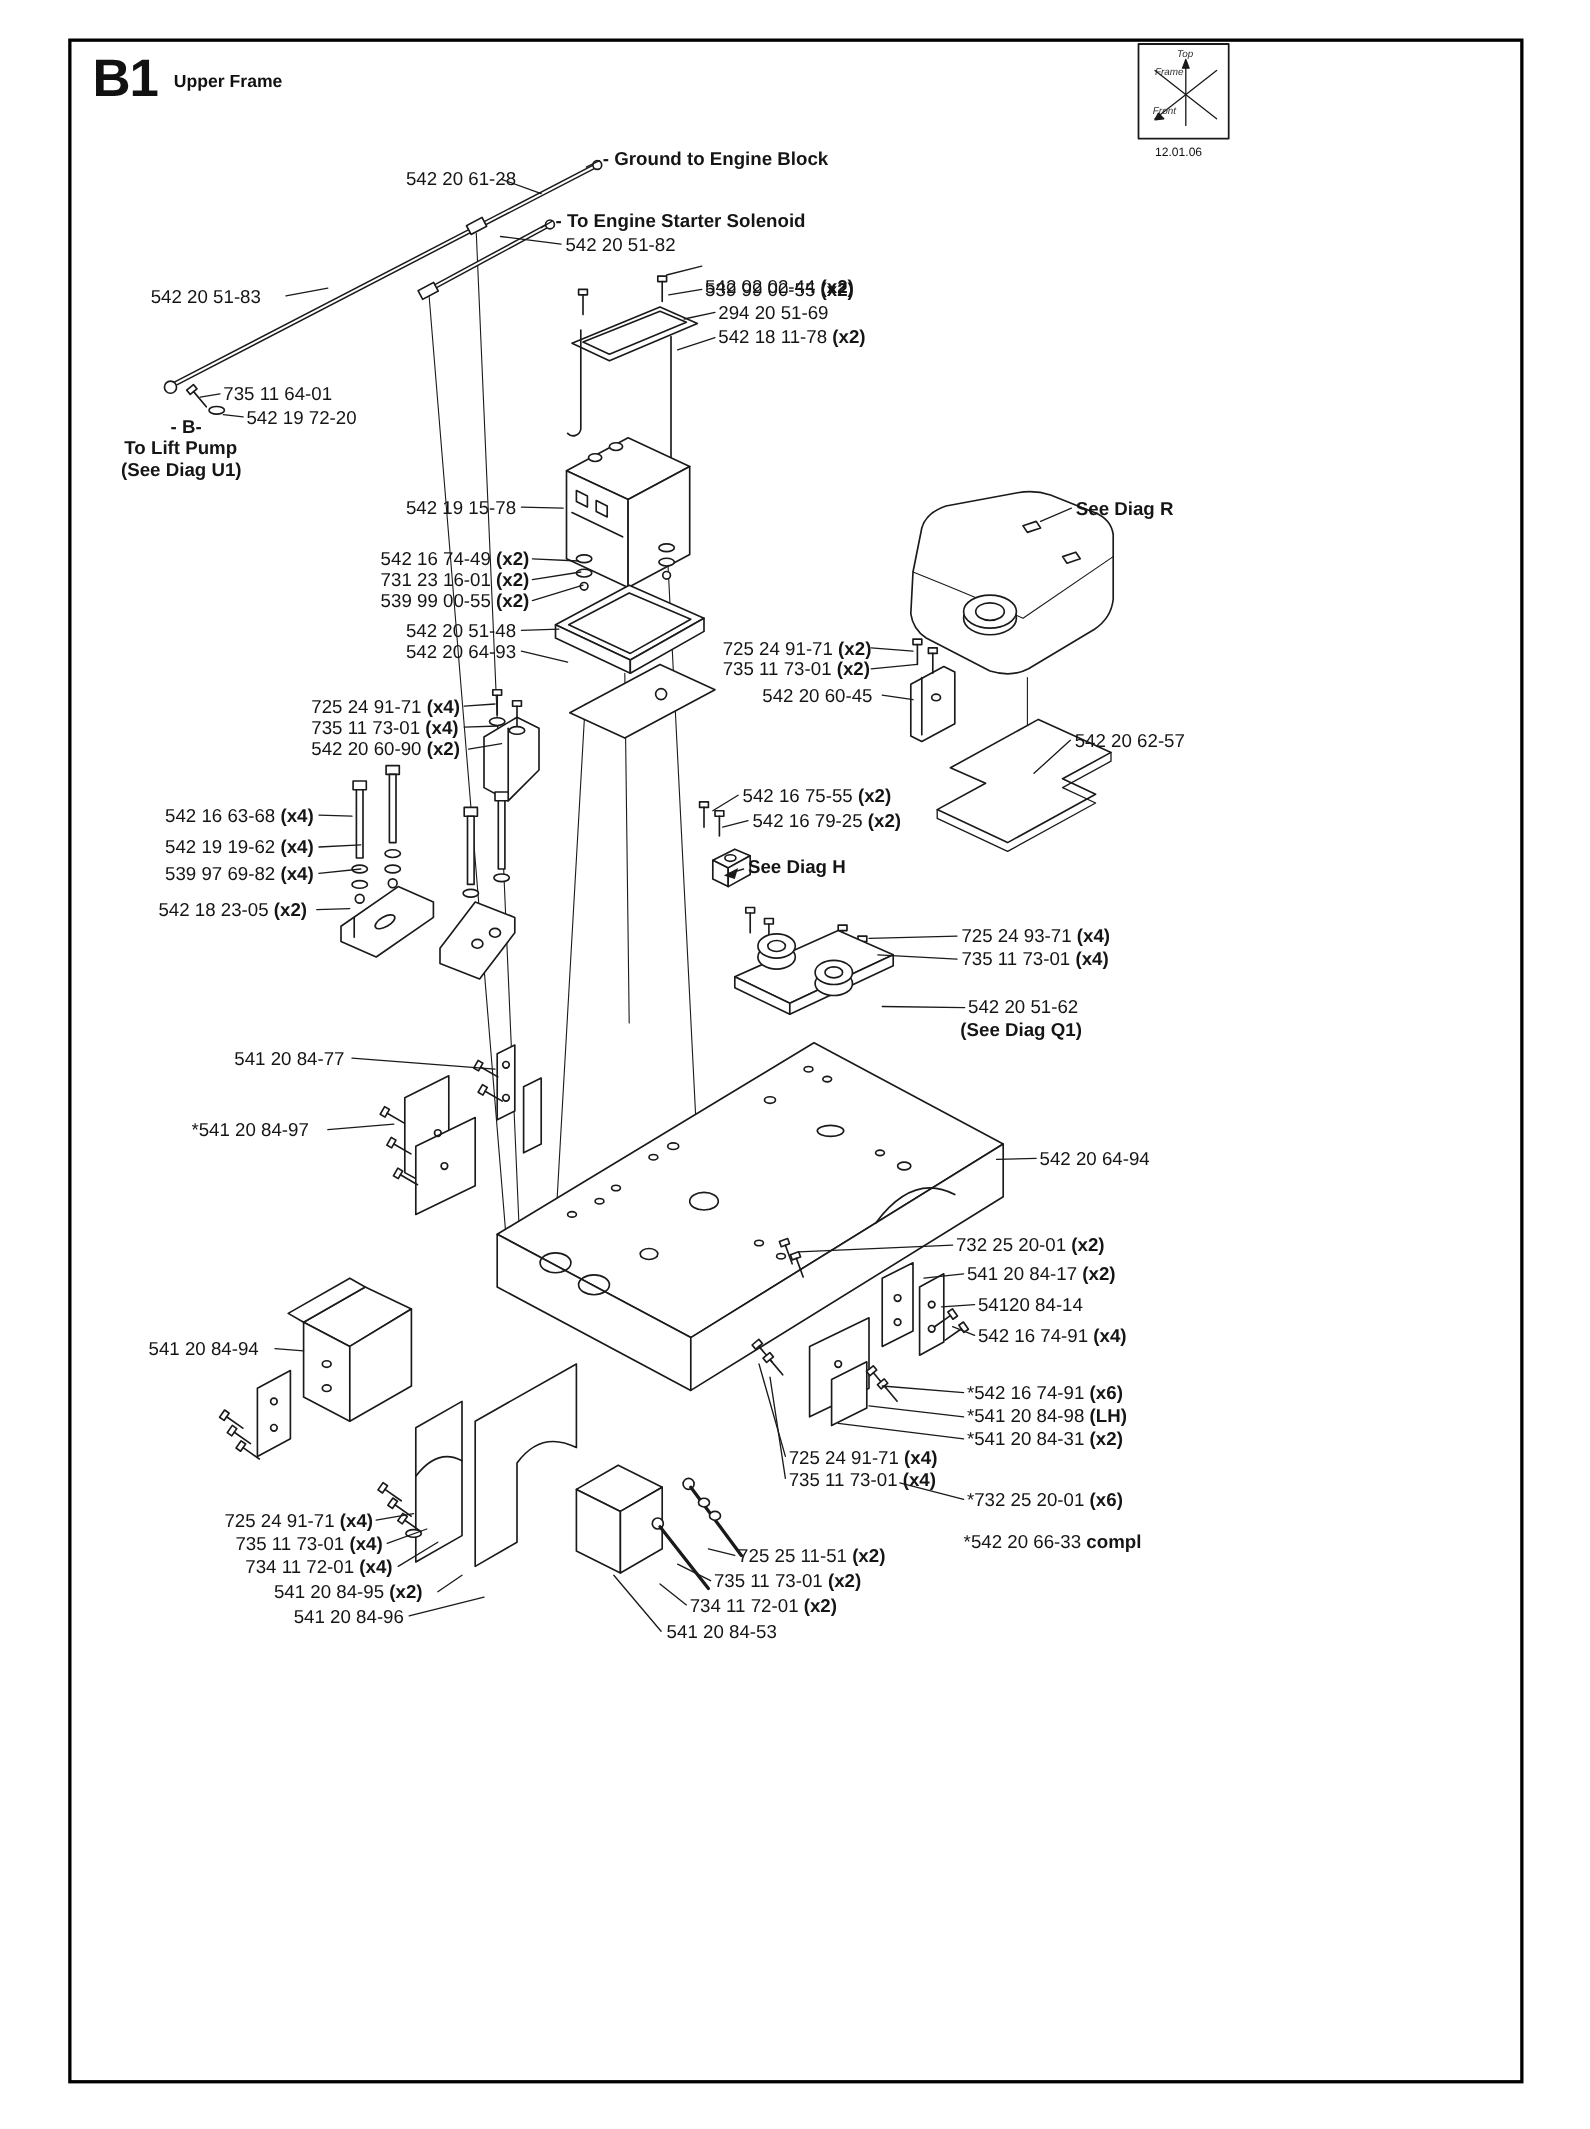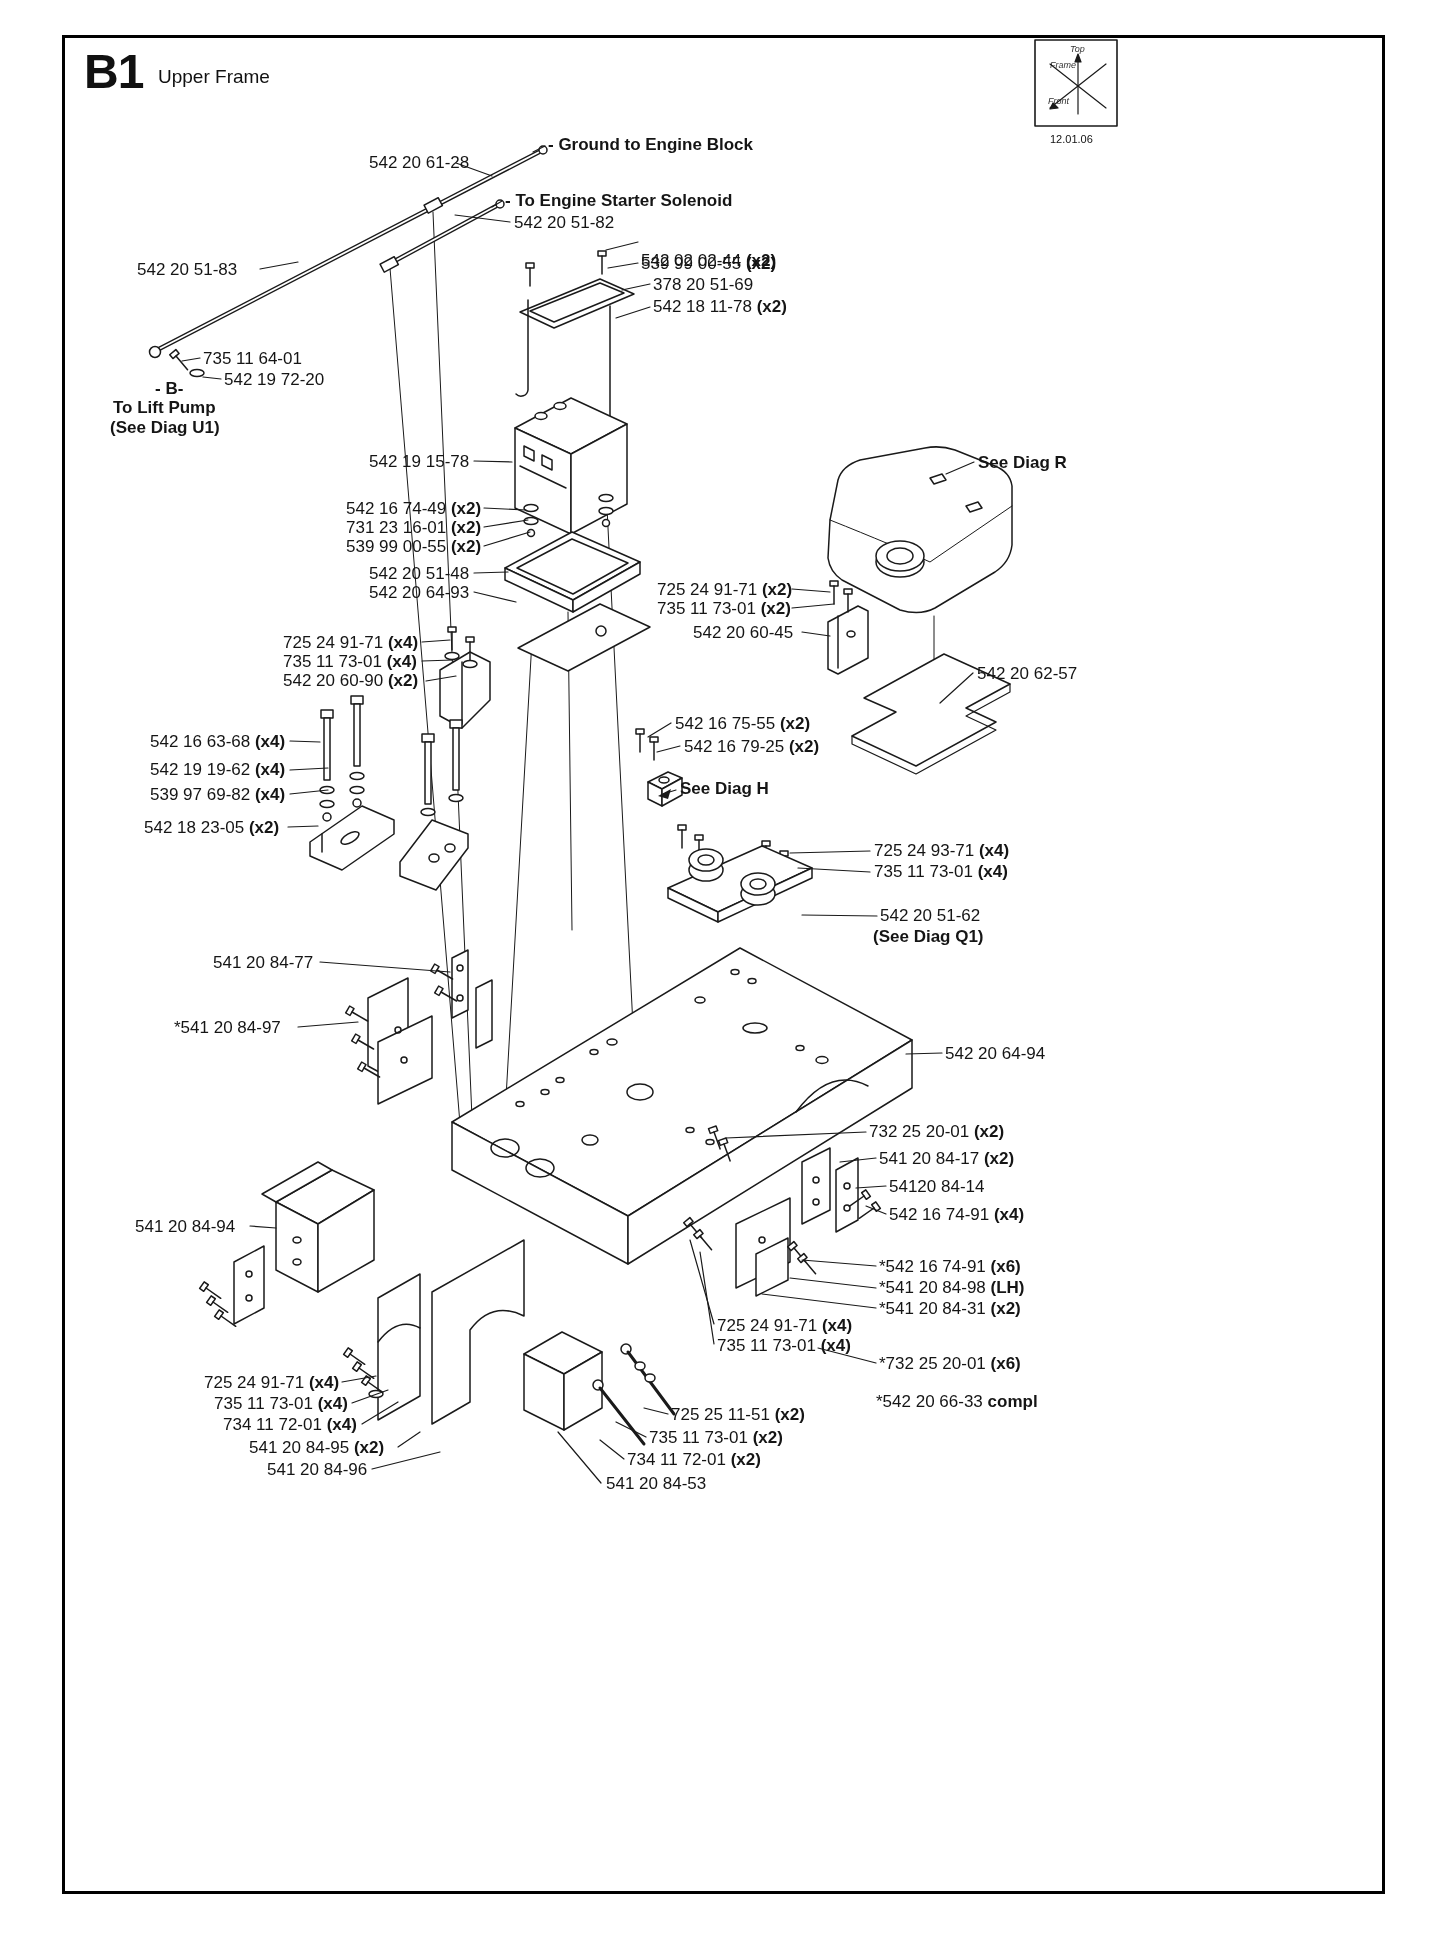--- a/index.html
+++ b/index.html
@@ -5,21 +5,21 @@
   html,body{margin:0;padding:0}
   body{width:1445px;height:1935px;background:#fff;position:relative;
        font-family:"Liberation Sans",sans-serif;color:#111;overflow:hidden}
   .page-border{position:absolute;left:62px;top:35px;width:1317px;height:1853px;
        border:3px solid #000}
   #diagram-svg{position:absolute;left:0;top:0;width:1445px;height:1935px}
   .label{position:absolute;font-size:17px;line-height:19px;white-space:nowrap;color:#151515}
   .label b{font-weight:bold}
   .label.bold{font-weight:bold}
   #hdr-code{position:absolute;left:84px;top:44px;font-size:48px;font-weight:bold;letter-spacing:-1px}
-  #hdr-title{position:absolute;left:158px;top:66px;font-size:19px;font-weight:normal}
+  #hdr-title{position:absolute;left:158px;top:66px;font-size:16px;font-weight:bold}
   #hdr-date{position:absolute;left:1050px;top:133px;font-size:11px}
   .ori{position:absolute;font-size:9px;font-style:italic;color:#333}
   #ori-top{left:1070px;top:44px}
   #ori-right{left:1050px;top:60px}
   #ori-front{left:1048px;top:96px}
 </style>
 </head>
 <body>
 
 <div class="page-border"></div>
@@ -378,21 +378,21 @@
   </g>
 </svg>
 
 <div id="labels-layer">
     <div class="label" style="left: 349px; top: 153px; margin-left: 20px;">542 20 61-28</div>
     <div class="label bold" style="left: 548px; top: 135px;">- Ground to Engine Block</div>
     <div class="label bold" style="left: 505px; top: 191px;">- To Engine Starter Solenoid</div>
     <div class="label" style="left: 514px; top: 213px;">542 20 51-82</div>
     <div class="label" style="left: 641px; top: 251px;">542 02 02-44<b> (x2)</b></div>
     <div class="label" style="left: 641px; top: 254px;">539 99 00-55<b> (x2)</b></div>
-    <div class="label" style="left: 653px; top: 275px;">378 20 51-69</div>
+    <div class="label" style="left: 653px; top: 275px;">294 20 51-69</div>
     <div class="label" style="left: 653px; top: 297px;">542 18 11-78<b> (x2)</b></div>
     <div class="label" style="left: 137px; top: 260px;">542 20 51-83</div>
     <div class="label" style="left: 203px; top: 349px;">735 11 64-01</div>
     <div class="label" style="left: 224px; top: 370px;">542 19 72-20</div>
     <div class="label bold" style="left: 155px; top: 379px;">- B-</div>
     <div class="label bold" style="left: 113px; top: 398px;">To Lift Pump</div>
     <div class="label bold" style="left: 110px; top: 418px;">(See Diag U1)</div>
     <div class="label" style="left: 369px; top: 452px;">542 19 15-78</div>
     <div class="label bold" style="left: 978px; top: 453px;">See Diag R</div>
     <div class="label" style="left: 346px; top: 499px;">542 16 74-49<b> (x2)</b></div>

